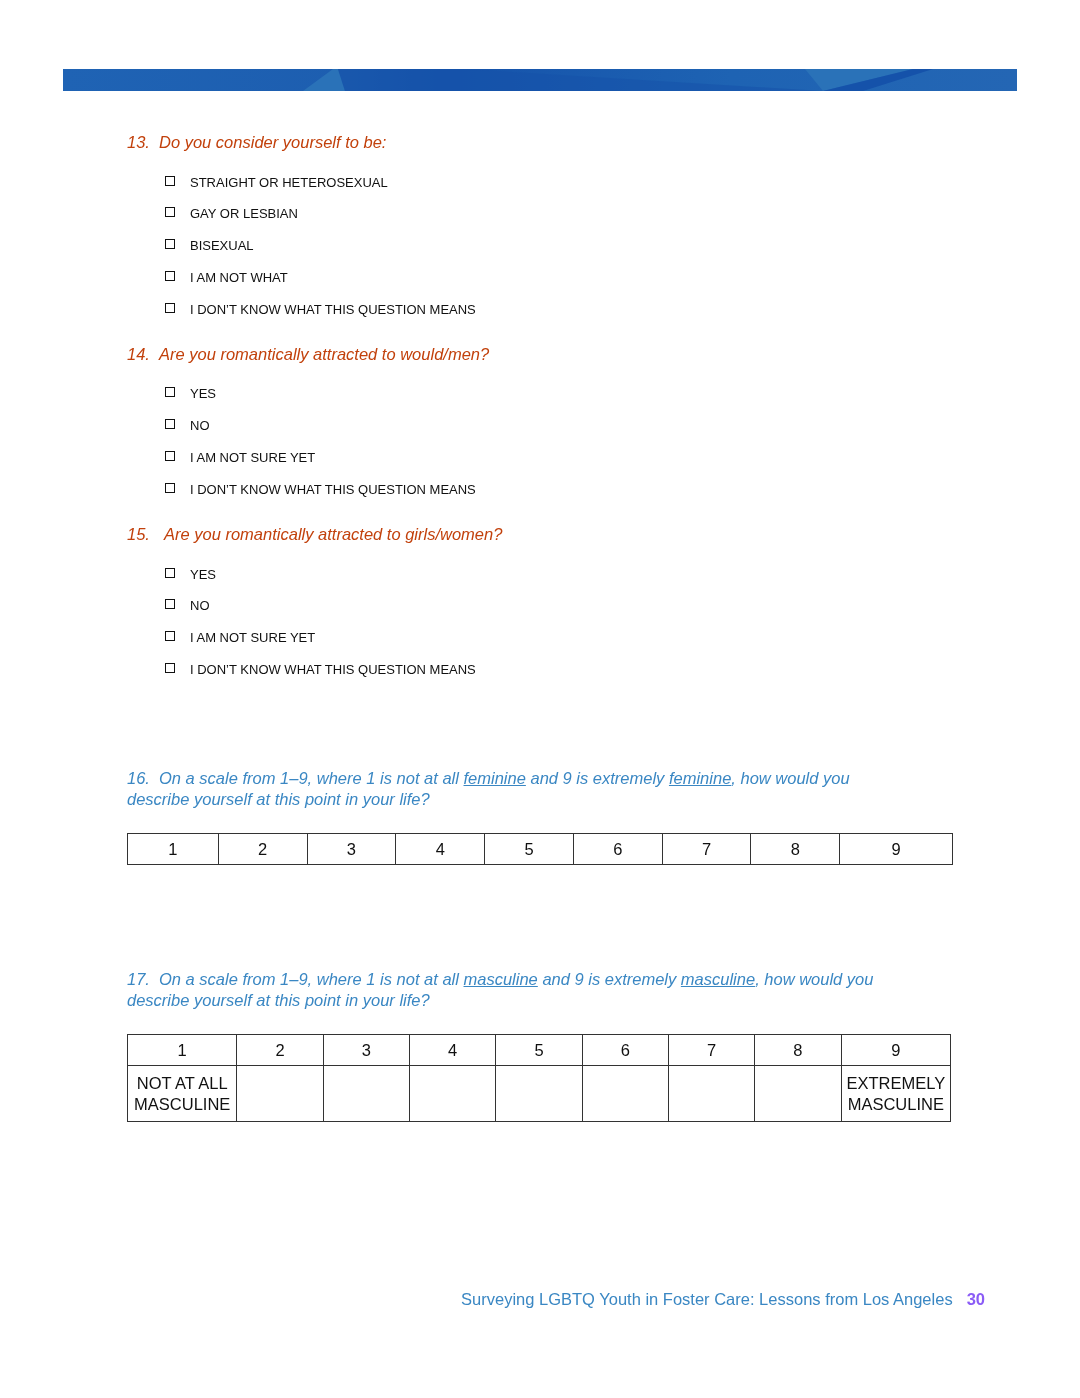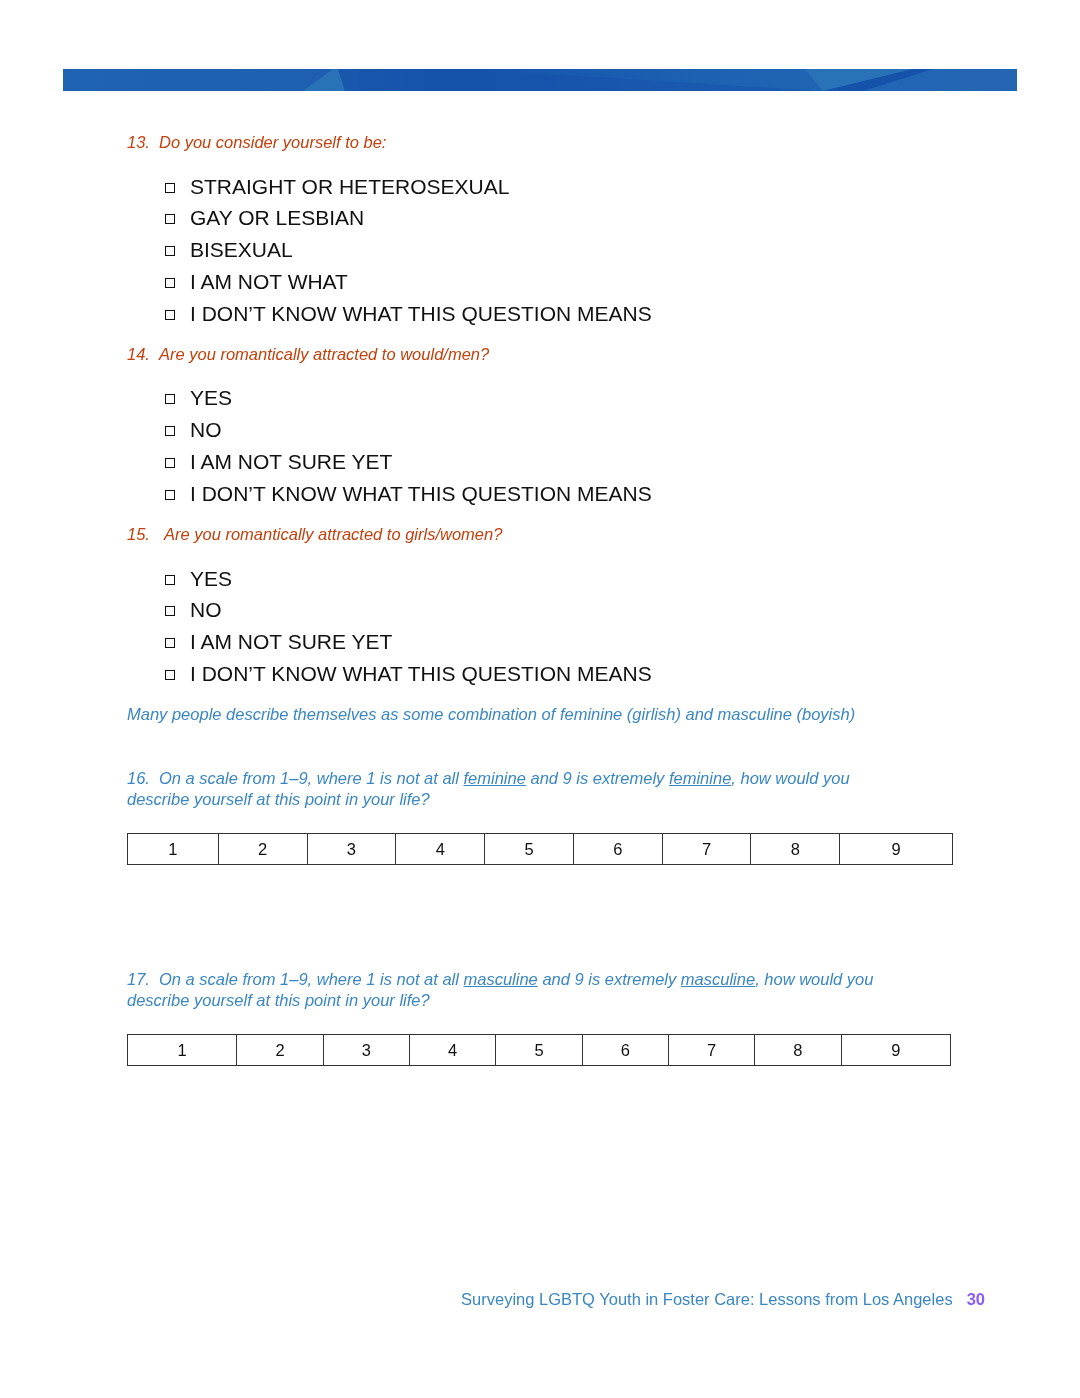--- a/index.html
+++ b/index.html
@@ -5,21 +5,21 @@
   html, body { margin: 0; padding: 0; background: #ffffff; }
   body { width: 1080px; height: 1398px; position: relative; overflow: hidden;
          font-family: "Liberation Sans", sans-serif; color: #1a1a1a; }
   .banner { position: absolute; left: 63px; top: 69px; width: 954px; height: 22px;
             background: linear-gradient(90deg, #1f63b4 0%, #1d5eb0 30%, #1552aa 40%, #1e63b3 70%, #2466b4 100%);
             overflow: hidden; }
   .banner svg { position: absolute; left: 0; top: 0; }
   .q { position: absolute; left: 127px; font-style: italic; color: #c2410c; font-size: 16.5px; line-height: 21px; }
   .q .num { display: inline-block; width: 32px; }
   .opts { position: absolute; left: 165px; }
-  .opt { position: absolute; left: 0; white-space: nowrap; font-size: 21px; color: #111; }
+  .opt { position: absolute; left: 0; white-space: nowrap; font-size: 13px; color: #111; }
   .box { display: inline-block; width: 8px; height: 8px; border: 1.4px solid #111; margin-right: 15px; vertical-align: 1px; }
   .para { position: absolute; left: 127px; width: 800px; font-style: italic; color: #3a87c3; font-size: 16.5px; line-height: 21px; }
   u { text-decoration: underline; }
   table.scale { position: absolute; border-collapse: collapse; font-size: 16.5px; color: #111; }
   table.scale td { border: 1px solid #333; text-align: center; padding: 0; line-height: 21px; }
   .footer { position: absolute; top: 1290px; right: 95px; font-size: 16.5px; color: #3a87c3; white-space: nowrap; }
   .footer .page { color: #8b5cf6; font-weight: bold; margin-left: 14px; }
 </style>
 </head>
 <body>
@@ -58,21 +58,20 @@
   <span class="num" style="width:37px;">15.</span><span>Are you romantically attracted to girls/women?</span>
 </div>
 <div class="opts">
   <div class="opt" style="top:567px;"><span class="box"></span><span>YES</span></div>
   <div class="opt" style="top:598px;"><span class="box"></span><span>NO</span></div>
   <div class="opt" style="top:630px;"><span class="box"></span><span>I AM NOT SURE YET</span></div>
   <div class="opt" style="top:662px;"><span class="box"></span><span>I DON’T KNOW WHAT THIS QUESTION MEANS</span></div>
 </div>
 
 <div class="para" style="top:704px;">
-  <div>Many people describe themselves as some combination of feminine (girlish) and masculine (boyish)</div>
 </div>
 
 <div class="para" style="top:768px;">
   <div><span class="num" style="display:inline-block;width:32px;">16.</span><span>On a scale from 1–9, where 1 is not at all </span><u>feminine</u><span> and 9 is extremely </span><u>feminine</u><span>, how would you</span></div>
   <div>describe yourself at this point in your life?</div>
 </div>
 
 <table class="scale" style="left:127px; top:833px; width:826px;">
   <tbody>
       <tr style="height:31px;">
@@ -100,18 +99,35 @@
     <td style="width:108px;">1</td>
     <td style="width:85px;">2</td>
     <td style="width:85px;">3</td>
     <td style="width:85px;">4</td>
     <td style="width:85px;">5</td>
     <td style="width:85px;">6</td>
     <td style="width:85px;">7</td>
     <td style="width:85px;">8</td>
     <td style="width:108px;">9</td>
   </tr>
+  <tr style="height:56px;">
+    <td>
+      <div>NOT AT ALL</div>
+      <div>MASCULINE</div>
+    </td>
+    <td></td>
+    <td></td>
+    <td></td>
+    <td></td>
+    <td></td>
+    <td></td>
+    <td></td>
+    <td>
+      <div>EXTREMELY</div>
+      <div>MASCULINE</div>
+    </td>
+  </tr>
 </tbody>
   </table>
 
 <div class="footer">
   <span>Surveying LGBTQ Youth in Foster Care: Lessons from Los Angeles</span><span class="page">30</span>
 </div>
 
 </body></html>

